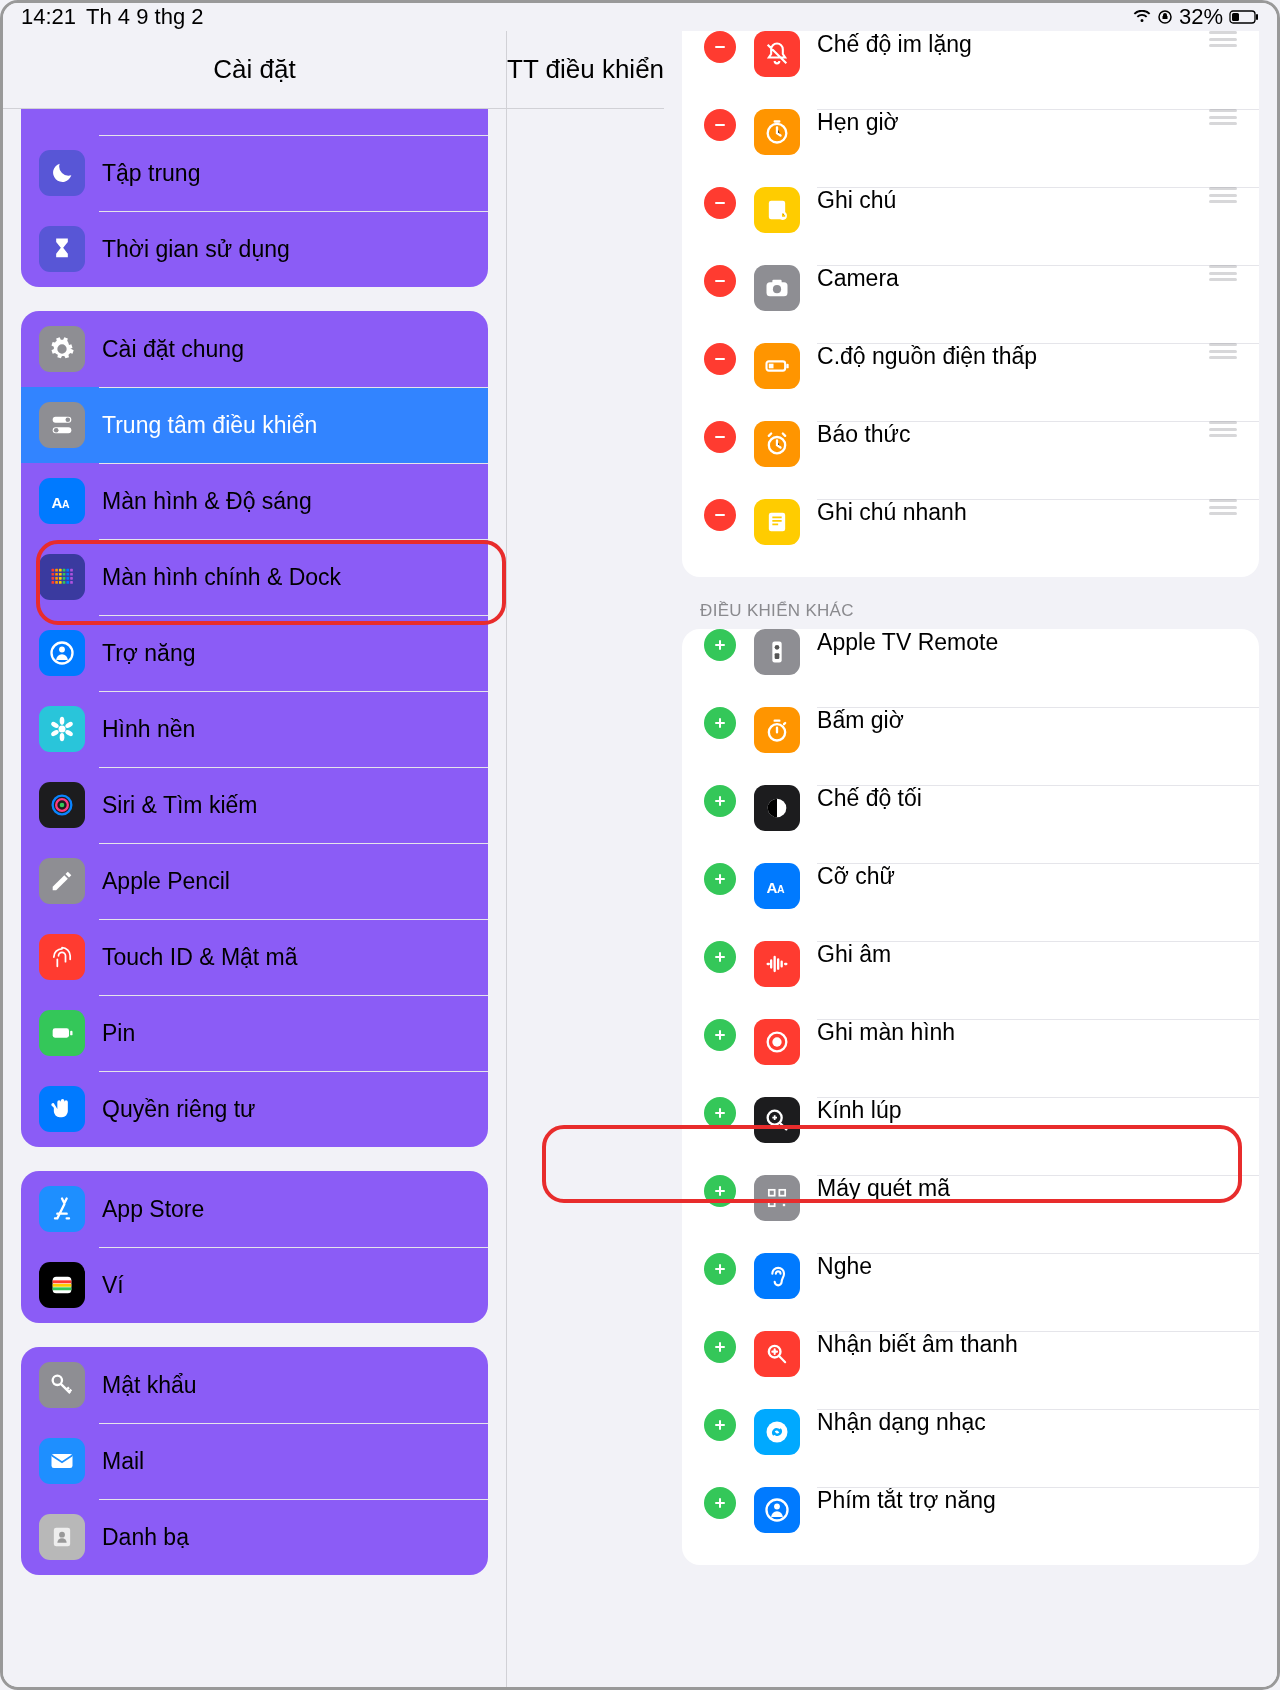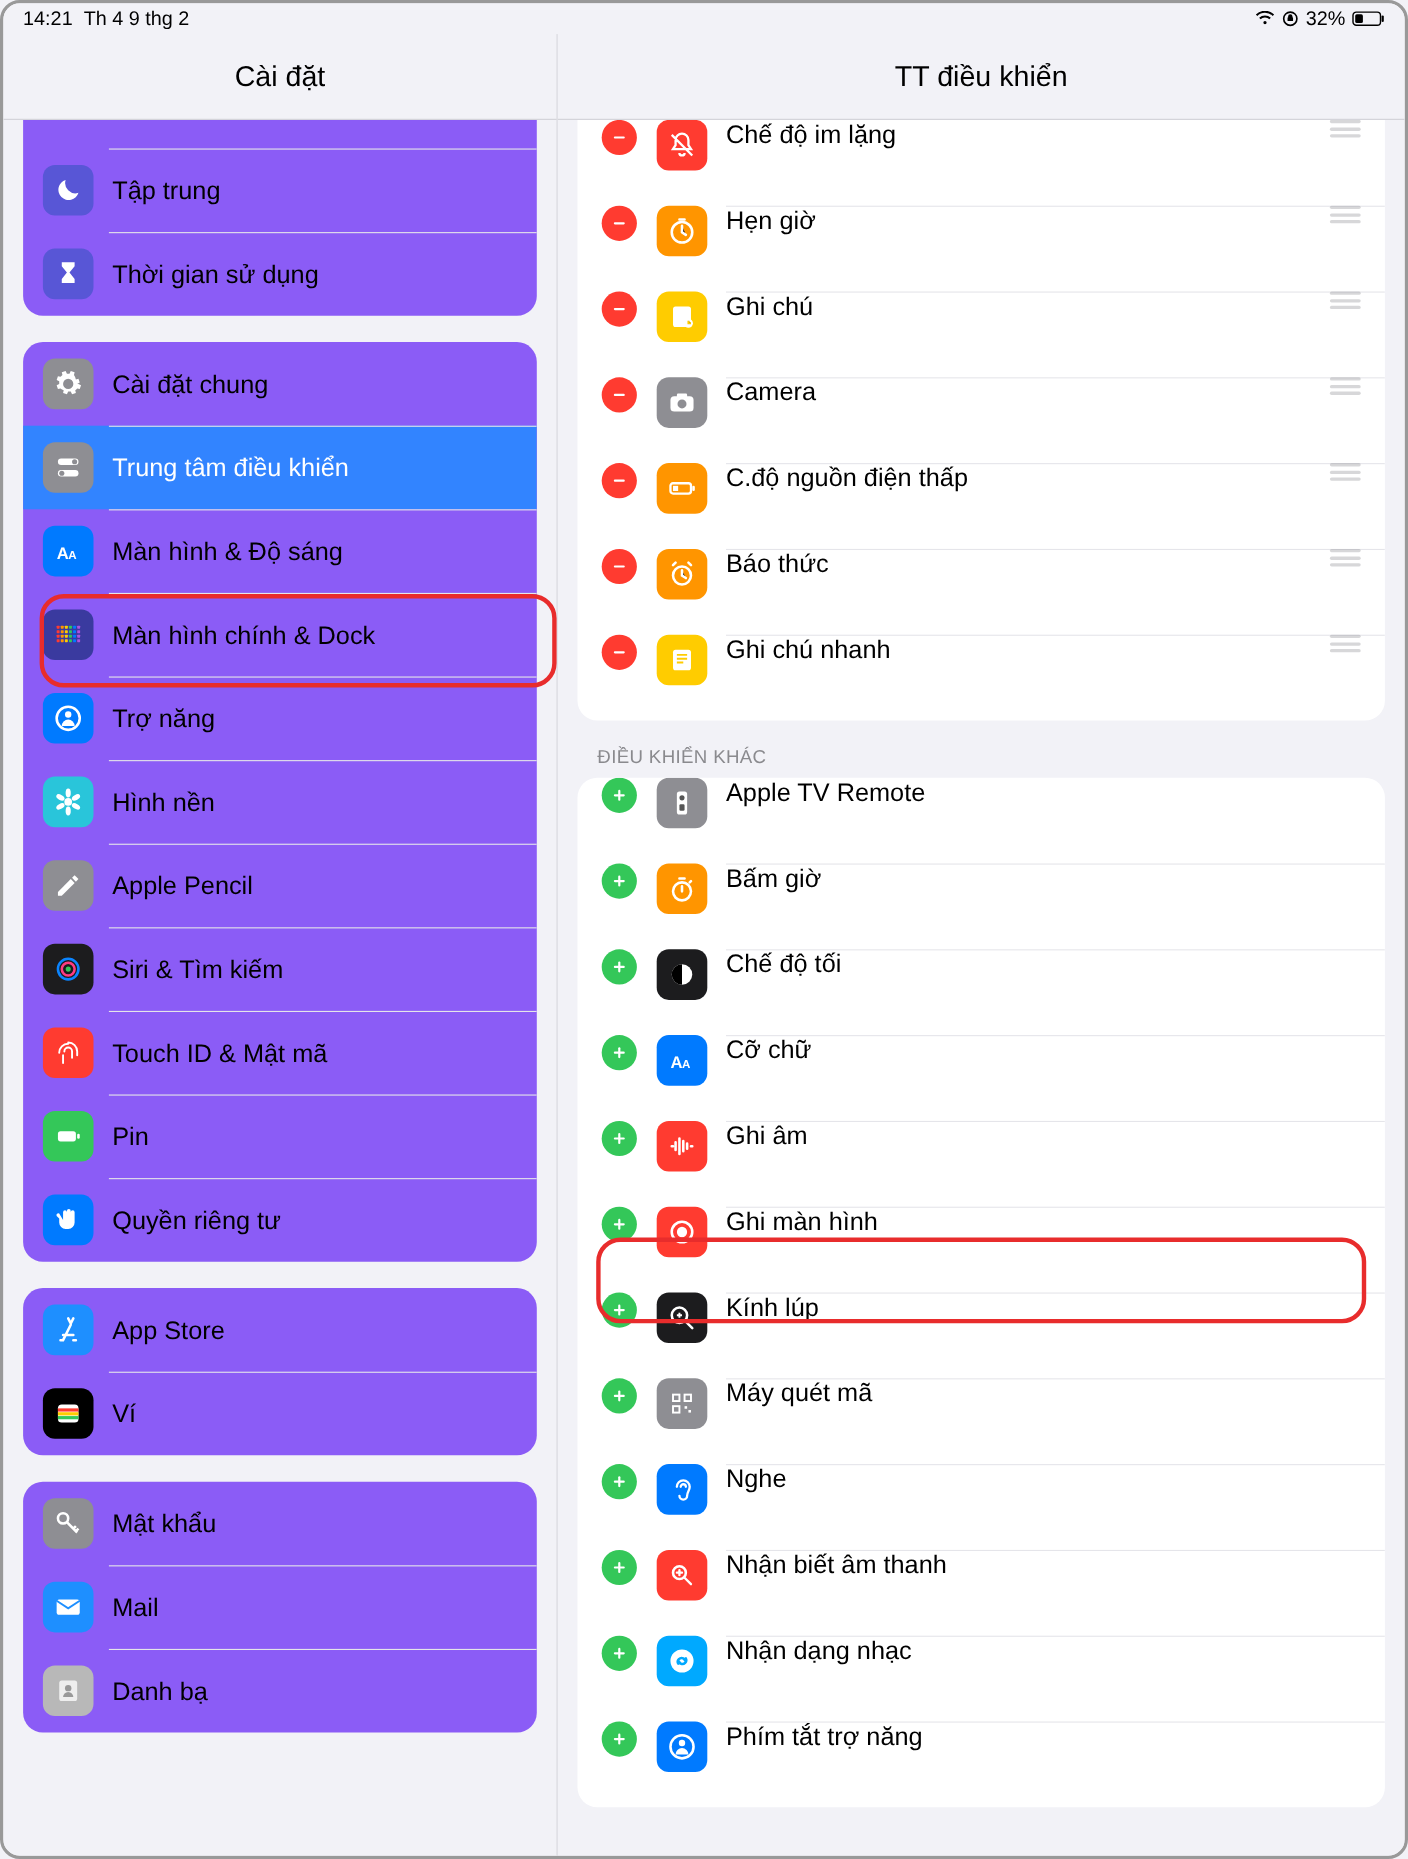--- a/index.html
+++ b/index.html
@@ -1,23 +1,23 @@
 <!DOCTYPE html>
 <html><head>
 <meta charset="utf-8">
 <style>
 *{margin:0;padding:0;box-sizing:border-box;-webkit-font-smoothing:antialiased}
 body{font-family:-apple-system,BlinkMacSystemFont,'Segoe UI',sans-serif;background:#f2f2f7;width:1280px;height:1690px;overflow:hidden;border:3px solid #999;border-radius:18px}
-.status-bar{height:28px;display:flex;justify-content:space-between;align-items:center;padding:0 18px;font-size:18px;font-weight:500;background:#f2f2f7}
+.status-bar{height:28px;display:flex;justify-content:space-between;align-items:center;padding:0 18px;font-size:22px;font-weight:500;background:#f2f2f7}
 .status-left{display:flex;gap:10px}
 .status-right{display:flex;gap:6px;align-items:center}
 .wifi-icon,.lock-icon,.batt-icon{display:inline-flex;align-items:center}
 .container{display:flex;height:calc(100% - 28px)}
 .sidebar{width:504px;border-right:1px solid #d1d1d6;display:flex;flex-direction:column;background:#f2f2f7}
-.main{flex:1;display:flex;flex-direction:column;background:#f2f2f7}
+.main{flex:1;display:flex;flex-direction:row;background:#f2f2f7}
 .header{height:78px;display:flex;align-items:center;justify-content:center;font-size:26px;font-weight:400;border-bottom:1px solid #d1d1d6}
 .scroller{flex:1;overflow-y:auto;padding:0 18px 20px}
 .group{background:#8b5cf6;border-radius:18px;margin-top:24px;overflow:hidden}
 .group.first{margin-top:0;border-top-left-radius:0;border-top-right-radius:0}
 .row{display:flex;align-items:center;height:76px;padding:0 18px;position:relative}
 .row+.row::before{content:"";position:absolute;top:0;left:78px;right:0;height:1px;background:#e5e5ea}
 .row.selected{background:#3284ff;color:#fff}
 .row.selected .row-label{color:#fff}
 .row-icon{width:46px;height:46px;border-radius:11px;margin-right:17px;display:flex;align-items:center;justify-content:center;flex:0 0 46px}
 .row-label{font-size:23px;color:#000;font-weight:400}
@@ -173,37 +173,37 @@
                   <ellipse cx="12" cy="5" rx="2" ry="3.5" transform="rotate(120 12 12)"></ellipse>
                   <ellipse cx="12" cy="5" rx="2" ry="3.5" transform="rotate(180 12 12)"></ellipse>
                   <ellipse cx="12" cy="5" rx="2" ry="3.5" transform="rotate(240 12 12)"></ellipse>
                   <ellipse cx="12" cy="5" rx="2" ry="3.5" transform="rotate(300 12 12)"></ellipse>
                 </g>
               </svg>
             </div>
             <div class="row-label">Hình nền</div>
           </div>
           <div class="row">
-            <div class="row-icon" style="background: rgb(142, 142, 147);">
-              <svg class="ic" viewBox="0 0 24 24">
-                <path d="M4 17l10-10 3 3L7 20H4z" fill="#fff"></path>
-                <path d="M15 6l2-2 3 3-2 2z" fill="#fff"></path>
-              </svg>
-            </div>
-            <div class="row-label">Apple Pencil</div>
-          </div>
-          <div class="row">
             <div class="row-icon" style="background: rgb(28, 28, 30);">
               <svg class="ic" viewBox="0 0 24 24">
                 <circle cx="12" cy="12" r="8" fill="none" stroke="#0a84ff" stroke-width="2"></circle>
                 <circle cx="12" cy="12" r="5" fill="none" stroke="#ff3b82" stroke-width="2"></circle>
                 <circle cx="12" cy="12" r="2" fill="#34c759"></circle>
               </svg>
             </div>
             <div class="row-label">Siri &amp; Tìm kiếm</div>
+          </div>
+          <div class="row">
+            <div class="row-icon" style="background: rgb(142, 142, 147);">
+              <svg class="ic" viewBox="0 0 24 24">
+                <path d="M4 17l10-10 3 3L7 20H4z" fill="#fff"></path>
+                <path d="M15 6l2-2 3 3-2 2z" fill="#fff"></path>
+              </svg>
+            </div>
+            <div class="row-label">Apple Pencil</div>
           </div>
           <div class="row">
             <div class="row-icon" style="background: rgb(255, 59, 48);">
               <svg class="ic" viewBox="0 0 24 24">
                 <path d="M12 4a7 7 0 017 7v3M12 8a3 3 0 013 3v5M9 11a3 3 0 016 0M5 12a7 7 0 017-7M8 20v-6" stroke="#fff" stroke-width="1.5" fill="none" stroke-linecap="round"></path>
               </svg>
             </div>
             <div class="row-label">Touch ID &amp; Mật mã</div>
           </div>
           <div class="row">

